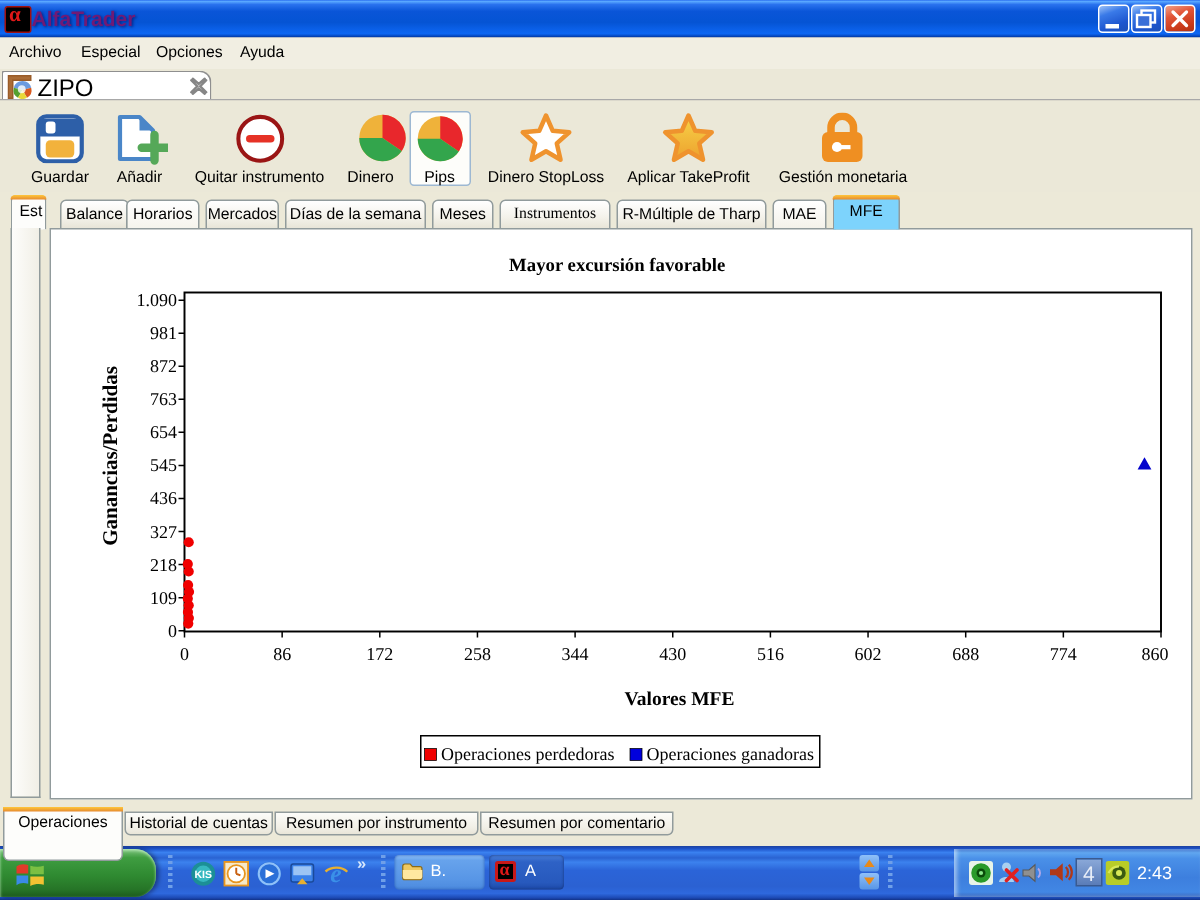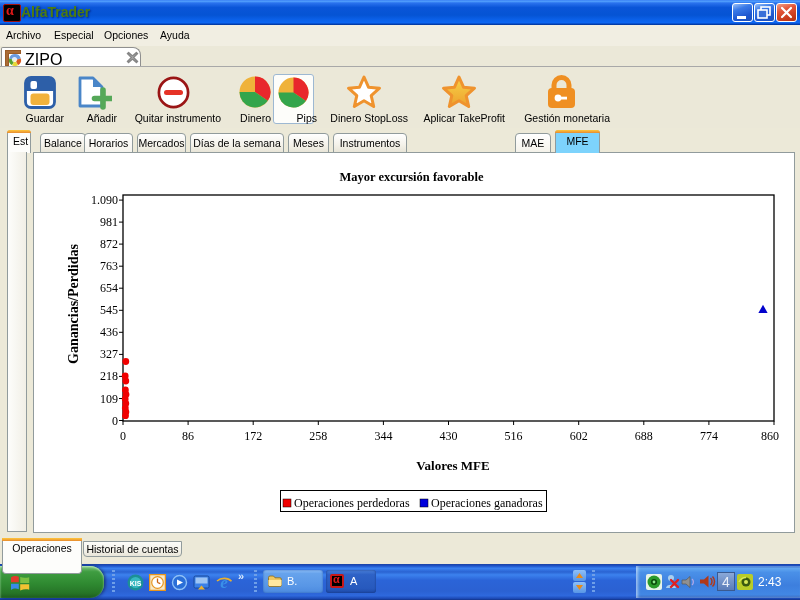--- a/index.html
+++ b/index.html
@@ -2,38 +2,38 @@
 <html><head>
 <meta charset="utf-8">
 <style>
   html,body{margin:0;padding:0;}
   body{width:800px;height:600px;overflow:hidden;font-family:"Liberation Sans",sans-serif;}
   #screen{position:relative;width:800px;height:600px;background:#ECE9D8;}
   .abs{position:absolute;}
   
   #titlebar{left:0;top:0;width:800px;height:25px;
     background:linear-gradient(180deg,#2b6ff0 0%,#59a7ff 4%,#2a72ee 12%,#0a55d8 30%,#0554d4 60%,#0b61ea 80%,#0d66f2 90%,#0443b8 97%,#032c86 100%);}
-  #apptitle{left:21px;top:4px;color:#4d7c0f;font-weight:bold;font-size:14px;text-shadow:1px 1px 2px #00268a;}
+  #apptitle{left:21px;top:4px;color:#701a75;font-weight:bold;font-size:14px;text-shadow:1px 1px 2px #00268a;}
   #appicon{left:3px;top:4px;width:16px;height:16px;background:#000;border:1px solid #a01010;border-radius:2px;}
   #appicon span{position:absolute;left:2px;top:-2px;color:#e01818;font-weight:bold;font-size:14px;font-family:"Liberation Serif",serif;}
   .winbtn{top:3px;width:21px;height:19px;border:1px solid #fff;border-radius:3px;box-sizing:border-box;}
   .winbtn.blue{background:linear-gradient(160deg,#9cc1f7 0%,#3a7ae8 30%,#1e56cf 70%,#1d50b8 100%);}
   .winbtn.red{background:linear-gradient(160deg,#f0a088 0%,#e25538 35%,#c93a1a 75%,#b03112 100%);}
   .winglyph{position:absolute;color:#fff;}
   
   #menubar{left:0;top:25px;width:800px;height:21px;background:#F1EEE2;}
   .menuitem{top:29px;font-size:10.5px;color:#000;}
   
   #docrow{left:0;top:46px;width:800px;height:21px;background:#EBE8D8;}
   #docline{left:0;top:66px;width:800px;height:1px;background:#a8a8a8;}
   #doctab{left:1px;top:47px;width:140px;height:19px;background:#fff;border:1px solid #8f8f8f;border-bottom:none;border-radius:2px 8px 0 0;box-sizing:border-box;}
   #doctab .txt{position:absolute;left:23px;top:3px;font-size:16px;}
   
   #toolbar{left:0;top:67px;width:800px;height:61px;background:#EBE8D8;}
-  .tool-label{font-size:10.5px;color:#000;top:112px;text-align:right;}
+  .tool-label{font-size:10.5px;color:#000;top:112px;text-align:center;}
   #pipsbox{left:273px;top:74px;width:41px;height:50px;background:#fdfdfa;border:1px solid #9db8d2;border-radius:3px;box-sizing:border-box;}
   
   .tab{box-sizing:border-box;border:1px solid #919B9C;background:linear-gradient(180deg,#ffffff 0%,#f4f2ea 60%,#e8e5d8 100%);border-radius:4px 4px 0 0;font-size:10.5px;text-align:center;color:#000;}
   .tab.sel{background:#7dd3fc;border-bottom:none;}
   .orangetop{position:absolute;left:-1px;top:-1px;right:-1px;height:3px;background:linear-gradient(180deg,#ffc73c,#e68a2e);border-radius:4px 4px 0 0;}
   .btab{box-sizing:border-box;border:1px solid #919B9C;background:linear-gradient(180deg,#fcfcf9 0%,#f1efe6 70%,#e8e5d8 100%);border-radius:0 0 4px 4px;font-size:10.5px;text-align:center;color:#000;}
   .btab.sel{background:#fdfdfb;border-top:none;}
   .orangetop2{position:absolute;left:-1px;top:0px;right:-1px;height:3px;background:linear-gradient(180deg,#ffc73c,#e68a2e);}
   
   #estpanel{left:7px;top:152px;width:20px;height:380px;background:linear-gradient(90deg,#fdfdfb,#f1efe6);border:1px solid #919B9C;box-sizing:border-box;border-top:none;}
@@ -165,21 +165,22 @@
 
   <div id="esttab" class="abs">
       <div class="orangetop"></div>
       <span style="position:absolute;left:5px;top:4px;">Est</span>
     </div>
   <div class="abs tab" style="left:40px;top:133px;width:46px;height:20px;padding-top:3px;">Balance</div>
   <div class="abs tab" style="left:84px;top:133px;width:49px;height:36px;padding-top:3px;">Horarios</div>
   <div class="abs tab" style="left:137px;top:133px;width:49px;height:20px;padding-top:3px;">Mercados</div>
   <div class="abs tab" style="left:190px;top:133px;width:94px;height:20px;padding-top:3px;">Días de la semana</div>
   <div class="abs tab" style="left:288px;top:133px;width:41px;height:20px;padding-top:3px;">Meses</div>
-  <div class="abs tab" style="left:333px;top:133px;width:74px;height:20px;padding-top:3px;">Instrumentos</div>
+  <div class="abs tab" style="left:333px;top:133px;width:74px;height:20px;padding-top:3px;font-family:Liberation Serif, serif;">Instrumentos</div>
+  <div class="abs tab" style="left:411px;top:133px;width:100px;height:20px;padding-top:3px;">R-Múltiple de Tharp</div>
   <div class="abs tab" style="left:515px;top:133px;width:36px;height:32px;padding-top:3px;">MAE</div>
   <div class="abs tab sel" style="left:555px;top:130px;width:45px;height:23px;padding-top:4px;z-index:3;">MFE<div class="orangetop"></div></div>
 
   <div id="estpanel" class="abs"></div>
   <div id="content" class="abs"></div>
   <svg class="abs" style="left:33px;top:152px;" width="762" height="381" viewBox="0 0 762 381" font-family="'Liberation Serif',serif">
 
     <rect x="90" y="43" width="651" height="226" fill="#fff" stroke="#000" stroke-width="1.3"></rect>
 
     <text x="378.5" y="28.5" font-size="12.5" font-weight="bold" text-anchor="middle">Mayor excursión favorable</text>
@@ -259,20 +260,22 @@
 
     <rect x="247.5" y="338.5" width="266" height="21" fill="#fff" stroke="#000" stroke-width="1"></rect>
     <rect x="250" y="347" width="8" height="8" fill="#f00000" stroke="#000" stroke-width=".5"></rect>
     <text x="261" y="354.5" font-size="12">Operaciones perdedoras</text>
     <rect x="387" y="347" width="8" height="8" fill="#0000dd" stroke="#000" stroke-width=".5"></rect>
     <text x="398" y="354.5" font-size="12">Operaciones ganadoras</text>
   </svg>
 
   <div class="abs btab sel" style="left:2px;top:538px;width:80px;height:36px;padding-top:4px;z-index:3;"><div class="orangetop2"></div>Operaciones</div>
   <div class="abs btab" style="left:83px;top:541px;width:99px;height:16px;padding-top:1px;">Historial de cuentas</div>
+  <div class="abs btab" style="left:183px;top:541px;width:136px;height:16px;padding-top:1px;">Resumen por instrumento</div>
+  <div class="abs btab" style="left:320px;top:541px;width:129px;height:16px;padding-top:1px;">Resumen por comentario</div>
 
   <div id="taskbar" class="abs"></div>
   <div id="startbtn" class="abs">
     <svg width="20" height="19" viewBox="0 0 20 19" style="position:absolute;left:10px;top:7px">
       <path d="M1 4.6 C3.2 3 5.8 2.7 8.8 3.7 L8.8 9.3 L1 9.3 Z" fill="#e23a2a"></path>
       <path d="M10.2 4.1 C13.2 5.1 16.2 5.1 19.2 4.2 L19.2 9.9 L10.2 9.9 Z" fill="#7bc043"></path>
       <path d="M1 10.7 L8.8 10.7 L8.8 16.2 C5.8 15.2 3.2 15.5 1 17.1 Z" fill="#3a8ae8"></path>
       <path d="M10.2 11.3 L19.2 11.3 L19.2 16.8 C16.2 16 13.2 16.3 10.2 17.6 Z" fill="#f2c232"></path>
     </svg>
     <span class="txt">Inicio</span>

